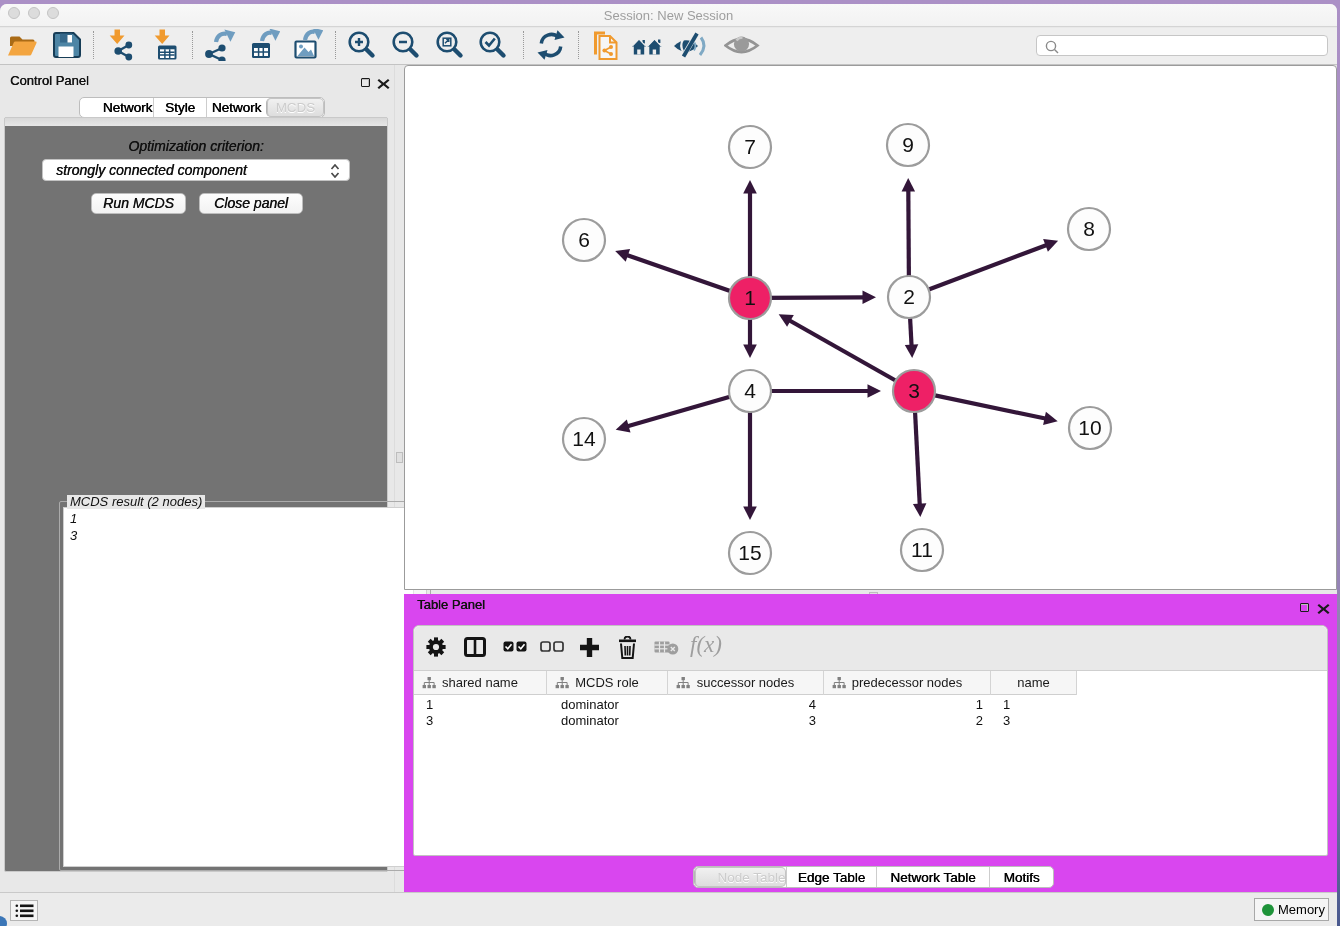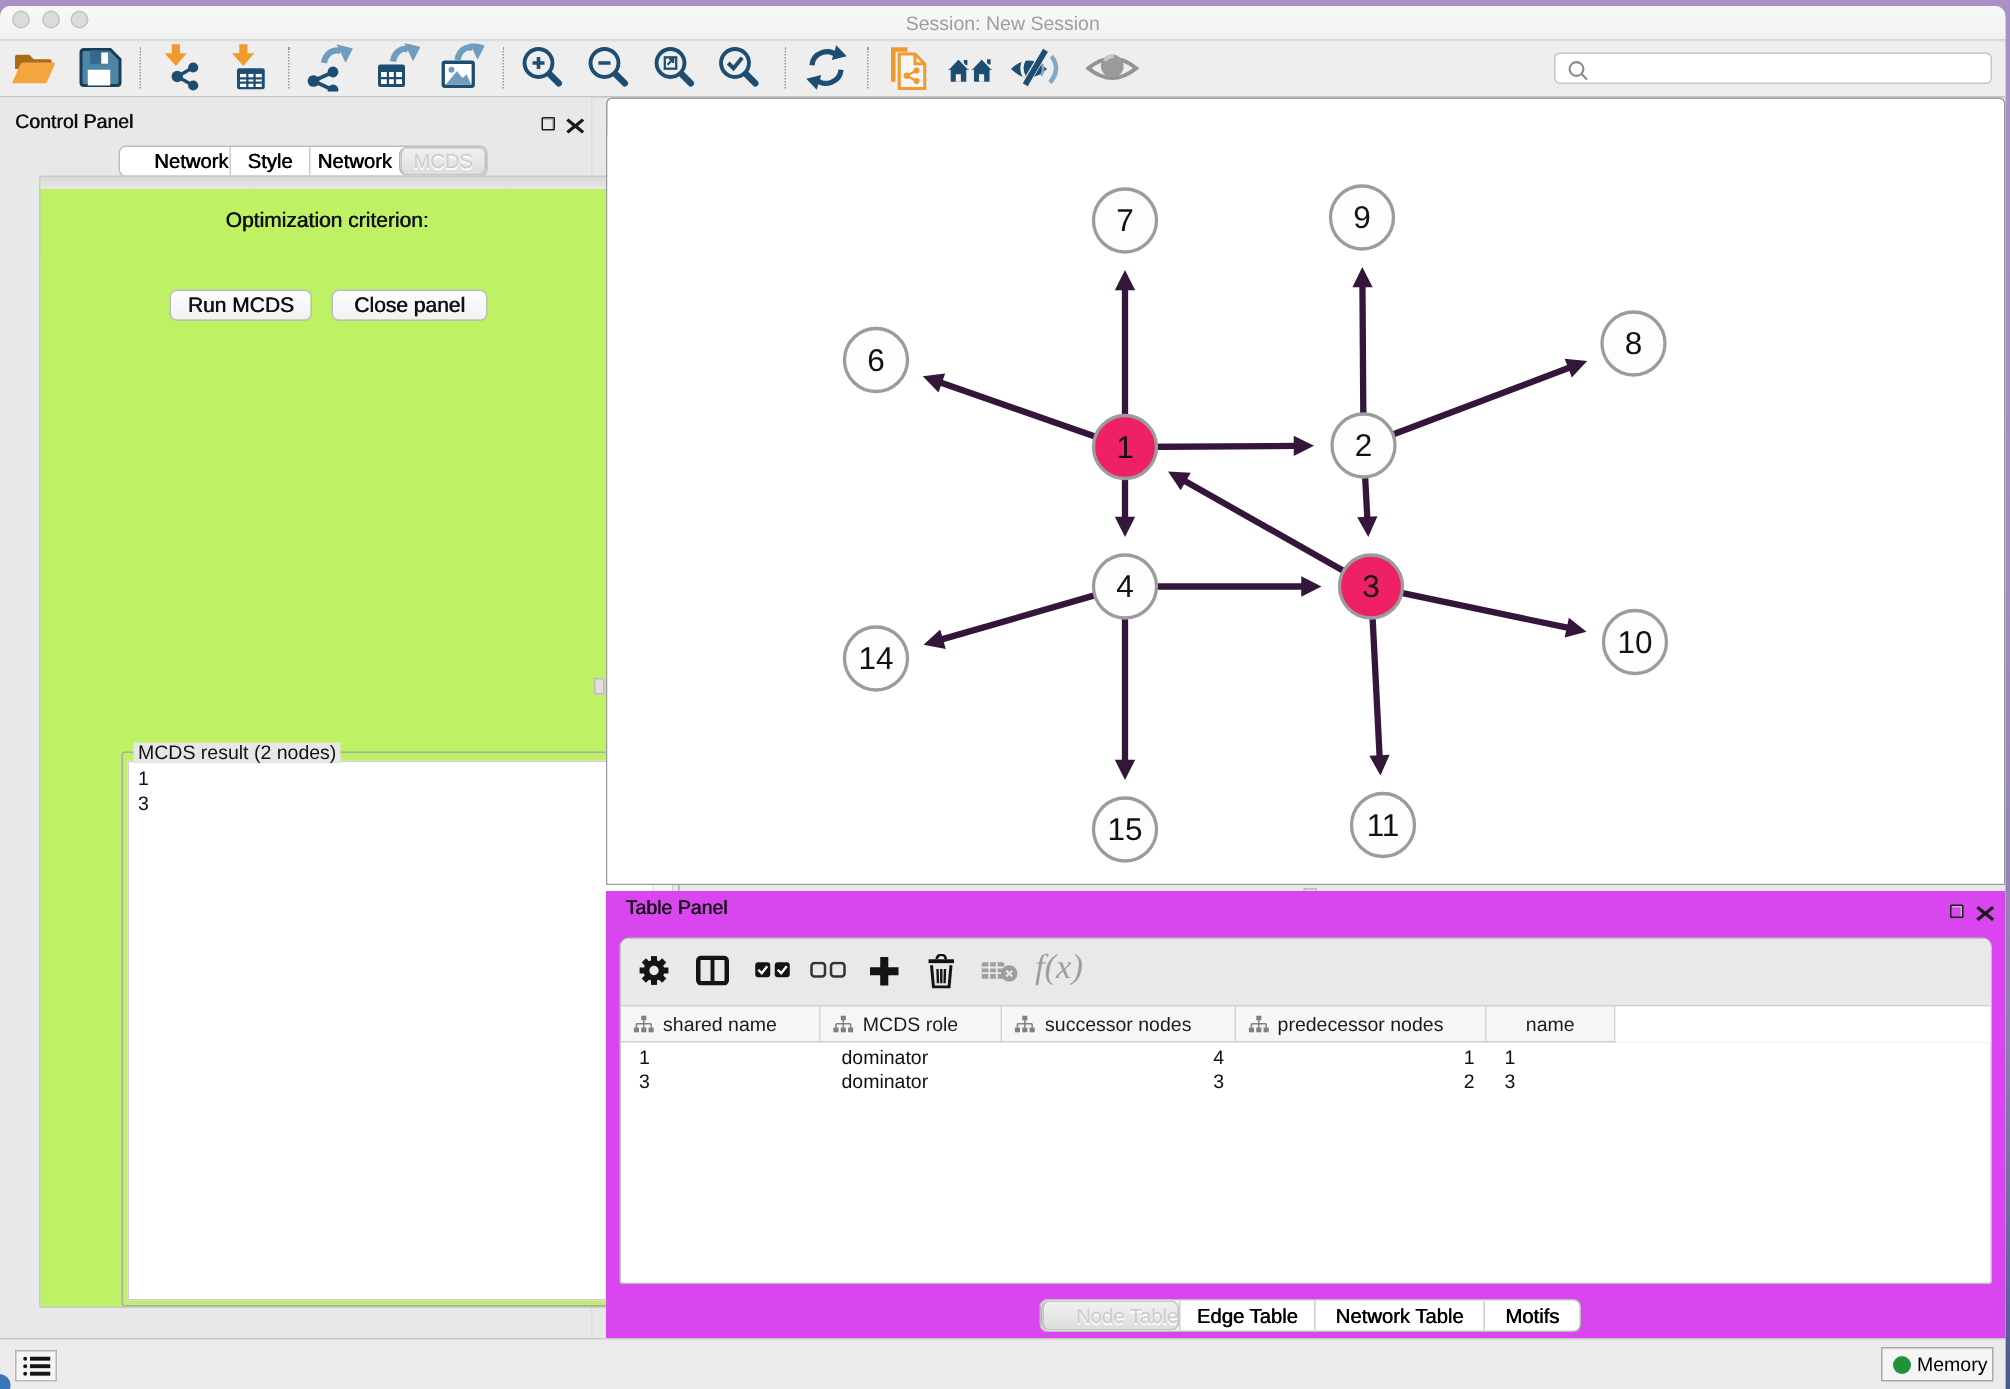--- a/index.html
+++ b/index.html
@@ -17,21 +17,21 @@
 .ticon { position:absolute; top:2px; }
 #searchbox { position:absolute; left:1036px; top:7px; width:292px; height:21px; background:#fff; border:1px solid #c6c6c6; border-radius:4px; }
 
 #controlpanel { position:absolute; left:0; top:61px; width:395px; height:827px; background:#e8e8e8; border-right:1px solid #dcdcdc; }
 #cp-title { position:absolute; left:10px; top:8px; font-size:13px; color:#111; text-shadow:0.4px 0 0 #111; }
 .winbtn-sq { position:absolute; width:9px; height:9px; border:1.6px solid #1a1a1a; border-radius:1px; box-shadow:-1px 1px 0 #bbb inset; }
 .segbar { position:absolute; display:flex; background:#fff; border:1px solid #bdbdbd; border-radius:5px; overflow:hidden; }
 .seg { font-size:13.5px; color:#000; text-align:center; padding-top:2px; height:100%; border-left:1px solid #cdcdcd; text-shadow:0.4px 0 0 #000; }
 .seg:first-child { border-left:none;padding-left:22px; }
 .seg.sel { background:linear-gradient(#f2f2f2,#dcdcdc); color:#ccc; text-shadow:0 1px 0 #fff; border-left:1px solid #b5b5b5; box-shadow:inset 0 0 0 1px #c4c4c4; border-radius:5px; }
-#tabpane { position:absolute; left:26px; top:52px; width:384px; height:755px; background:#bef264; border:1px solid #c9c9c9; border-radius:2px; }
+#tabpane { position:absolute; left:4px; top:52px; width:384px; height:755px; background:#737373; border:1px solid #c9c9c9; border-radius:2px;font-style:italic; }
 #tabpane::before { content:""; position:absolute; left:0; top:0; width:100%; height:8px; background:linear-gradient(#d8d8d8,#e7e7e7); }
 #optlabel { position:absolute; left:0; top:20px; width:100%; text-align:center; font-size:14px; color:#111; text-shadow:0.4px 0 0 #111; }
 #combobox { position:absolute; left:37px; top:41px; width:308px; height:22px; background:#fff; border:1px solid #c3c3c3; border-radius:4px; font-size:14px; color:#111; line-height:21px; padding-left:13px; text-shadow:0.4px 0 0 #111; }
 .btn { position:absolute; height:21px; background:linear-gradient(#fdfdfd,#f2f2f2); border:1px solid #bdbdbd; border-radius:5px; font-size:14px; color:#111; text-align:center; line-height:19px; text-shadow:0.4px 0 0 #111; }
 #fieldset { position:absolute; left:6px; top:383px; width:372px; height:370px; border:1px solid #ababab; border-radius:2px;margin-left:48px; }
 #fieldset .legend { position:absolute; left:7px; top:-7px; background:#e7e7e7; padding:0 3px; font-size:13px; line-height:14px; color:#111; z-index:3; }
 #fieldtext { position:absolute; left:3px; top:5px; width:364px; height:360px; background:#fff; border:1px solid #cfcfcf; font-size:13px; color:#111; line-height:17px; padding:2px 0 0 6px; }
 #fieldscroll { position:absolute; right:0px; top:0px; width:13px; height:355px; background:#f6f6f6; border-left:1px solid #e4e4e4; }
 
 #netwin { position:absolute; left:404px; top:61px; width:933px; height:525px; border:1px solid #9b9b9b; border-radius:4px 4px 0 0; background:#fff; }
@@ -222,20 +222,25 @@
         <path d="M2,1 L6.5,4.7 L11,1 L12.5,2.5 L8.3,6 L12.5,9.5 L11,11 L6.5,7.3 L2,11 L0.5,9.5 L4.7,6 L0.5,2.5 z" fill="#1a1a1a"></path>
       </svg>
     <div class="segbar" style="left:79px; top:32px; height:21px;">
       <div class="seg" style="width:73px;">Network</div>
       <div class="seg" style="width:53px;">Style</div>
       <div class="seg" style="width:60px;">Network</div>
       <div class="seg sel" style="width:58px;">MCDS</div>
     </div>
     <div id="tabpane">
       <div id="optlabel">Optimization criterion:</div>
+      <div id="combobox">strongly connected component
+        <svg class="abs" style="right:9px; top:4px;" width="10" height="14" viewBox="0 0 10 14">
+            <path d="M1.5,5 L5,1 L8.5,5 M1.5,9 L5,13 L8.5,9" fill="none" stroke="#4a4a4a" stroke-width="1.7"></path>
+          </svg>
+      </div>
       <div class="btn" style="left:86px; top:75px; width:95px;">Run MCDS</div>
       <div class="btn" style="left:194px; top:75px; width:104px;">Close panel</div>
       <div id="fieldset">
         <div class="legend">MCDS result (2 nodes)</div>
         <div id="fieldtext">1<br>3<div id="fieldscroll"></div></div>
       </div>
     </div>
   </div>
   <div id="netwin">
     <div id="netcanvas"><svg width="931" height="499" viewBox="0 0 931 499">

